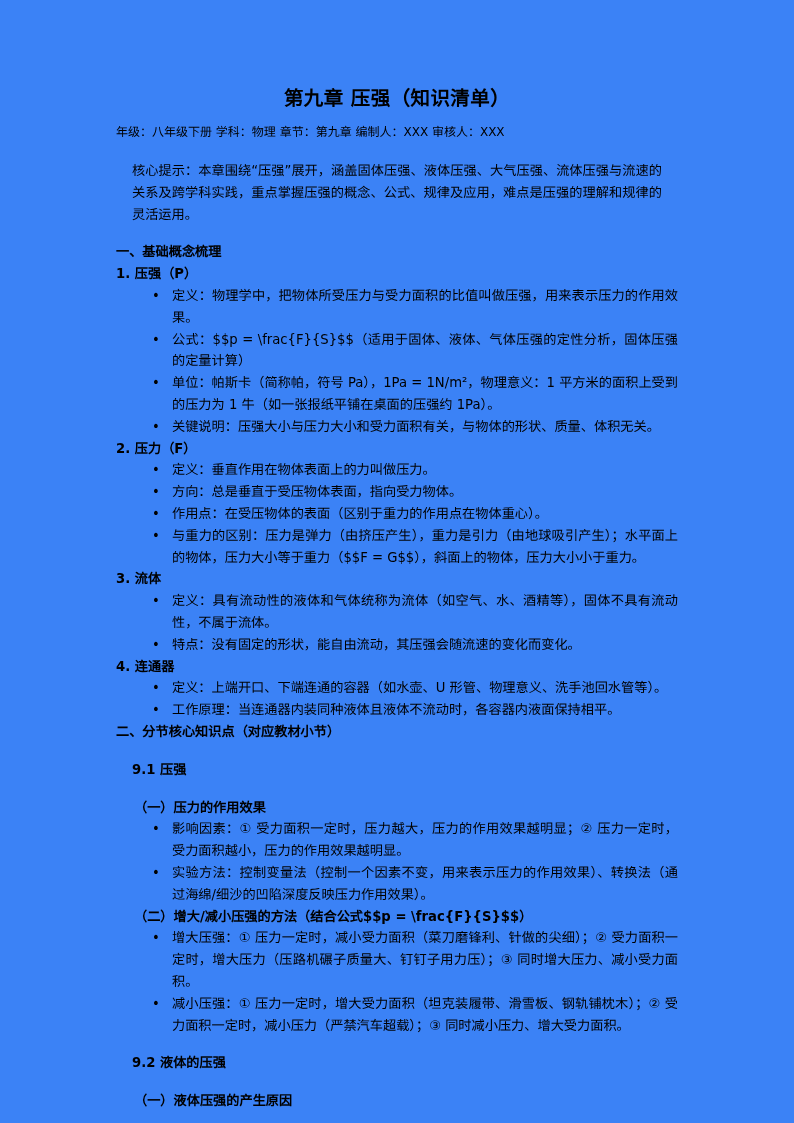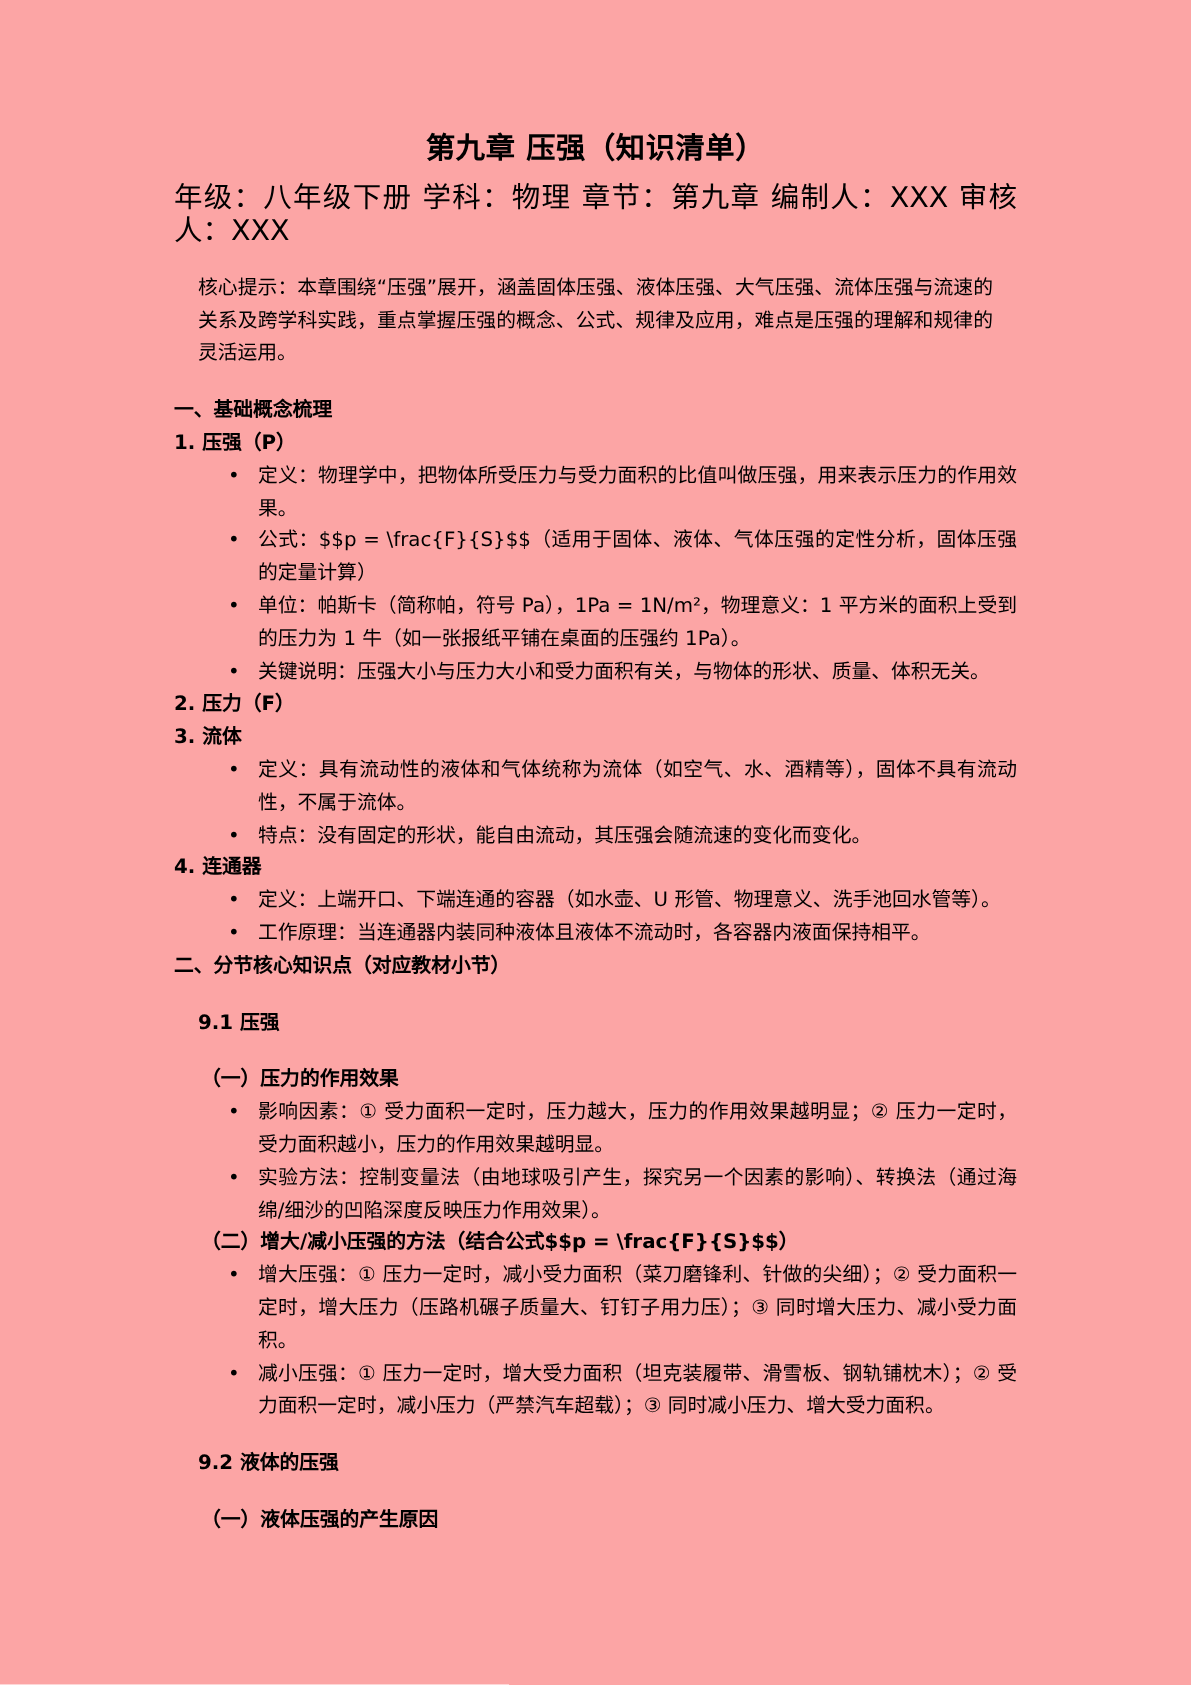--- a/index.html
+++ b/index.html
@@ -10,41 +10,41 @@
   }
   body {
     font-family: "DejaVu Sans", "Liberation Sans", sans-serif;
     color: #000000;
     -webkit-font-smoothing: none;
   }
   .page {
     position: relative;
     width: 794px;
     height: 1123px;
-    background: #fca5a5;
+    background: #3b82f6;
     overflow: hidden;
     box-sizing: border-box;
   }
   .content {
     position: absolute;
     left: 116px;
     top: 84px;
     width: 562px;
   }
   .doc-title {
     font-size: 19.5px;
     font-weight: bold;
     text-align: center;
     letter-spacing: 0.4px;
     line-height: 1.5;
     margin: 0 0 9px 0;
     padding: 0;
   }
   .meta-line {
-    font-size: 19px;
+    font-size: 12px;
     line-height: 21.8px;
     margin: 0;
     padding: 0;
     text-align: justify;
   }
   .para {
     font-size: 13.2px;
     line-height: 21.8px;
     margin: 16px;
     padding: 0;
@@ -118,41 +118,47 @@
 
     <p class="h-num">1. 压强（P）</p>
     <ul class="bullets">
       <li>定义：物理学中，把物体所受压力与受力面积的比值叫做压强，用来表示压力的作用效果。</li>
       <li>公式：$$p = \frac{F}{S}$$（适用于固体、液体、气体压强的定性分析，固体压强的定量计算）</li>
       <li>单位：帕斯卡（简称帕，符号 Pa），1Pa = 1N/m²，物理意义：1 平方米的面积上受到的压力为 1 牛（如一张报纸平铺在桌面的压强约 1Pa）。</li>
       <li>关键说明：压强大小与压力大小和受力面积有关，与物体的形状、质量、体积无关。</li>
     </ul>
 
     <p class="h-num">2. 压力（F）</p>
+    <ul class="bullets">
+      <li>定义：垂直作用在物体表面上的力叫做压力。</li>
+      <li>方向：总是垂直于受压物体表面，指向受力物体。</li>
+      <li>作用点：在受压物体的表面（区别于重力的作用点在物体重心）。</li>
+      <li>与重力的区别：压力是弹力（由挤压产生），重力是引力（由地球吸引产生）；水平面上的物体，压力大小等于重力（$$F = G$$），斜面上的物体，压力大小小于重力。</li>
+    </ul>
 
     <p class="h-num">3. 流体</p>
     <ul class="bullets">
       <li>定义：具有流动性的液体和气体统称为流体（如空气、水、酒精等），固体不具有流动性，不属于流体。</li>
       <li>特点：没有固定的形状，能自由流动，其压强会随流速的变化而变化。</li>
     </ul>
 
     <p class="h-num">4. 连通器</p>
     <ul class="bullets">
       <li>定义：上端开口、下端连通的容器（如水壶、U 形管、物理意义、洗手池回水管等）。</li>
       <li>工作原理：当连通器内装同种液体且液体不流动时，各容器内液面保持相平。</li>
     </ul>
 
     <p class="h-major">二、分节核心知识点（对应教材小节）</p>
 
     <p class="h-sec">9.1  压强</p>
 
     <p class="h-sub">（一）压力的作用效果</p>
     <ul class="bullets">
       <li>影响因素：① 受力面积一定时，压力越大，压力的作用效果越明显；② 压力一定时，受力面积越小，压力的作用效果越明显。</li>
-      <li>实验方法：控制变量法（由地球吸引产生，探究另一个因素的影响）、转换法（通过海绵/细沙的凹陷深度反映压力作用效果）。</li>
+      <li>实验方法：控制变量法（控制一个因素不变，用来表示压力的作用效果）、转换法（通过海绵/细沙的凹陷深度反映压力作用效果）。</li>
     </ul>
 
     <p class="h-sub">（二）增大/减小压强的方法（结合公式$$p = \frac{F}{S}$$）</p>
     <ul class="bullets">
       <li>增大压强：① 压力一定时，减小受力面积（菜刀磨锋利、针做的尖细）；② 受力面积一定时，增大压力（压路机碾子质量大、钉钉子用力压）；③ 同时增大压力、减小受力面积。</li>
       <li>减小压强：① 压力一定时，增大受力面积（坦克装履带、滑雪板、钢轨铺枕木）；② 受力面积一定时，减小压力（严禁汽车超载）；③ 同时减小压力、增大受力面积。</li>
     </ul>
 
     <p class="h-sec">9.2  液体的压强</p>
     <p class="h-sub">（一）液体压强的产生原因</p>

